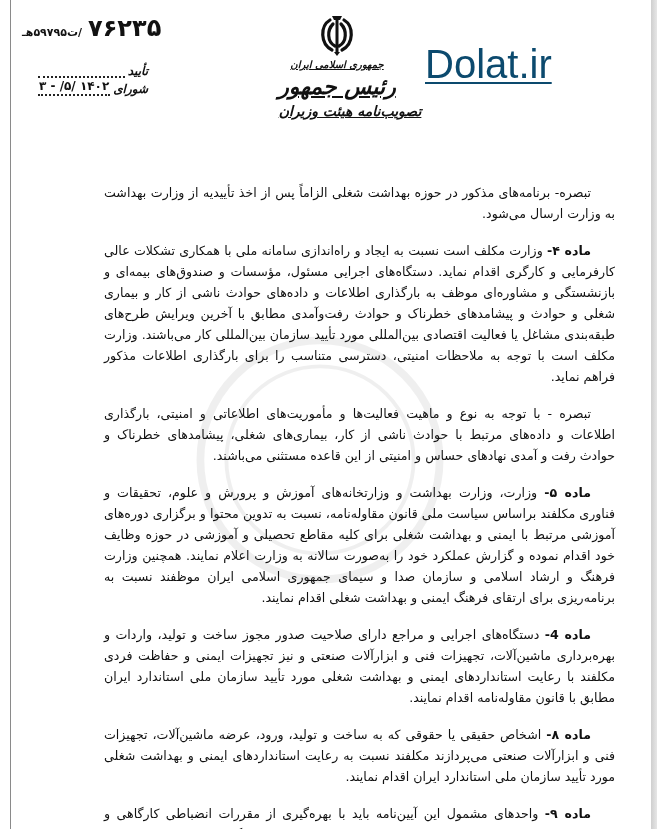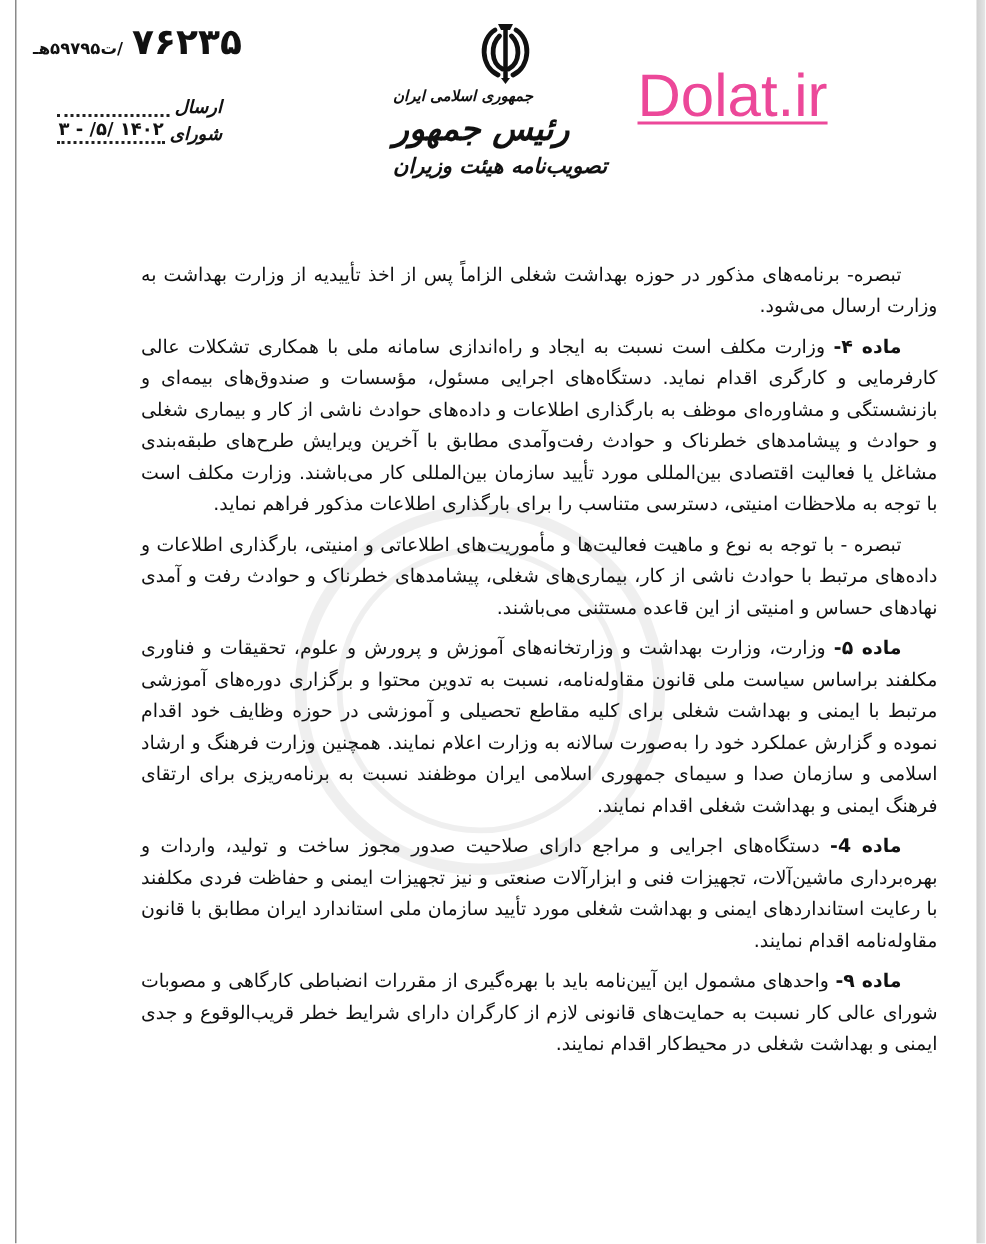--- a/index.html
+++ b/index.html
@@ -78,22 +78,23 @@
       text-align: center;
       height: 15px;
       line-height: 14px;
       white-space: nowrap;
     }
     .emblem-block {
       position: absolute;
       left: 262px;
       top: 12px;
       width: 150px;
-      text-align: left;
-      direction: rtl;
+      text-align: center;
+      direction: rtl;
+      text-decoration: underline;
     }
     .emblem-icon {
       width: 42px;
       height: 44px;
       margin: 0 auto;
       display: block;
     }
     .emblem-line1 {
       font-size: 10px;
       font-weight: bold;
@@ -114,41 +115,41 @@
       font-style: italic;
       line-height: 22px;
       margin-right: -26px;
     }
     .site-link {
       position: absolute;
       left: 425px;
       top: 40px;
       font-family: "Liberation Sans", sans-serif;
       font-size: 40px;
-      color: #ec4899;
+      color: #0c4a6e;
       text-decoration: underline;
       text-decoration-thickness: 2px;
       text-underline-offset: 4px;
       line-height: 48px;
       cursor: pointer;
     }
     
     .doc-body {
       position: absolute;
       left: 88px;
       top: 166px;
       width: 543px;
       direction: rtl;
       text-align: justify;
       text-align-last: right;
       font-size: 12.6px;
       line-height: 21px;
     }
     .para {
-      margin: 6px;
+      margin: 16px;
       text-indent: 24px;
     }
     .article-head {
       font-weight: bold;
     }
     .watermark {
       position: absolute;
       left: 190px;
       top: 330px;
       width: 260px;
@@ -163,21 +164,21 @@
 <div class="scan-left-border"></div>
 <div class="right-strip"></div>
 
 <div class="ref-number">
   <span class="big">۷۶۲۳۵</span>
   <span class="small">/ت۵۹۷۹۵هـ</span>
 </div>
 
 <div class="meta-block">
   <div class="meta-row">
-    <span class="meta-label">ارسال</span>
+    <span class="meta-label">تأیید</span>
     <span class="meta-value"></span>
   </div>
   <div class="meta-row">
     <span class="meta-label">شورای</span>
     <span class="meta-value">۱۴۰۲ /۵/ - ۳</span>
   </div>
 </div>
 
 <div class="emblem-block">
   <svg class="emblem-icon" viewBox="0 0 42 44">
@@ -213,15 +214,18 @@
   <p class="para">
     <span class="article-head"></span><span>تبصره - با توجه به نوع و ماهیت فعالیت‌ها و مأموریت‌های اطلاعاتی و امنیتی، بارگذاری اطلاعات و داده‌های مرتبط با حوادث ناشی از کار، بیماری‌های شغلی، پیشامدهای خطرناک و حوادث رفت و آمدی نهادهای حساس و امنیتی از این قاعده مستثنی می‌باشند.</span>
   </p>
   <p class="para">
     <span class="article-head">ماده ۵-</span><span> وزارت، وزارت بهداشت و وزارتخانه‌های آموزش و پرورش و علوم، تحقیقات و فناوری مکلفند براساس سیاست ملی قانون مقاوله‌نامه، نسبت به تدوین محتوا و برگزاری دوره‌های آموزشی مرتبط با ایمنی و بهداشت شغلی برای کلیه مقاطع تحصیلی و آموزشی در حوزه وظایف خود اقدام نموده و گزارش عملکرد خود را به‌صورت سالانه به وزارت اعلام نمایند. همچنین وزارت فرهنگ و ارشاد اسلامی و سازمان صدا و سیمای جمهوری اسلامی ایران موظفند نسبت به برنامه‌ریزی برای ارتقای فرهنگ ایمنی و بهداشت شغلی اقدام نمایند.</span>
   </p>
   <p class="para">
     <span class="article-head">ماده 4-</span><span> دستگاه‌های اجرایی و مراجع دارای صلاحیت صدور مجوز ساخت و تولید، واردات و بهره‌برداری ماشین‌آلات، تجهیزات فنی و ابزارآلات صنعتی و نیز تجهیزات ایمنی و حفاظت فردی مکلفند با رعایت استانداردهای ایمنی و بهداشت شغلی مورد تأیید سازمان ملی استاندارد ایران مطابق با قانون مقاوله‌نامه اقدام نمایند.</span>
   </p>
   <p class="para">
+    <span class="article-head">ماده ۸-</span><span> اشخاص حقیقی یا حقوقی که به ساخت و تولید، ورود، عرضه ماشین‌آلات، تجهیزات فنی و ابزارآلات صنعتی می‌پردازند مکلفند نسبت به رعایت استانداردهای ایمنی و بهداشت شغلی مورد تأیید سازمان ملی استاندارد ایران اقدام نمایند.</span>
+  </p>
+  <p class="para">
     <span class="article-head">ماده ۹-</span><span> واحدهای مشمول این آیین‌نامه باید با بهره‌گیری از مقررات انضباطی کارگاهی و مصوبات شورای عالی کار نسبت به حمایت‌های قانونی لازم از کارگران دارای شرایط خطر قریب‌الوقوع و جدی ایمنی و بهداشت شغلی در محیط‌کار اقدام نمایند.</span>
   </p>
 </div>
 
 </body></html>

